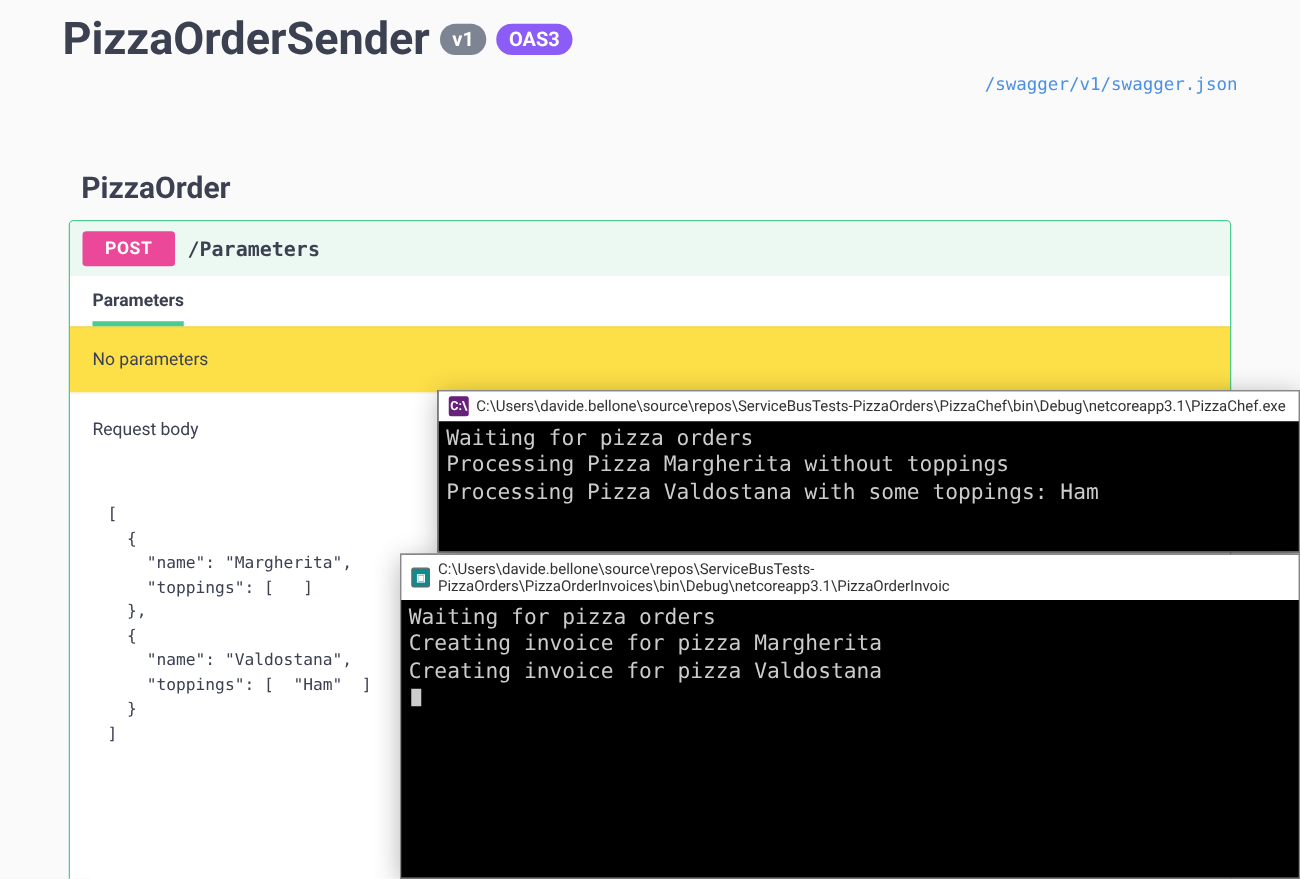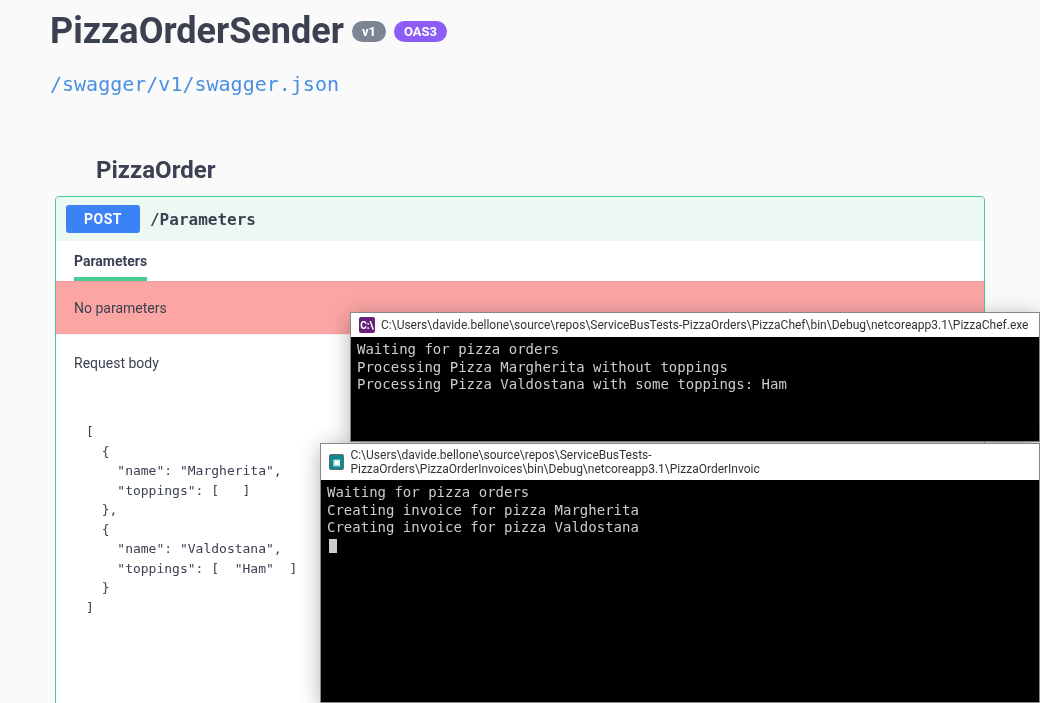--- a/index.html
+++ b/index.html
@@ -10,79 +10,80 @@
     body {
       font-family: -apple-system, BlinkMacSystemFont, "Segoe UI", Roboto, sans-serif;
       background: #fafafa;
       width: 1040px;
       height: 703px;
       overflow: hidden;
       position: relative;
     }
     .header {
       padding: 10px 50px 5px 50px;
+      text-align: right;
     }
     .title-row {
       display: flex;
       align-items: center;
       gap: 8px;
     }
     .title {
       font-size: 36px;
       font-weight: 700;
       color: #3b4151;
     }
     .badge {
       display: inline-flex;
       align-items: center;
       justify-content: center;
       border-radius: 20px;
-      font-size: 13px;
+      font-size: 16px;
       font-weight: 700;
       padding: 3px 10px;
       color: #fff;
     }
     .badge-v1 {
       background: #7d8492;
     }
     .badge-oas {
       background: #8b5cf6;
     }
     .swagger-link {
       color: #4990e2;
-      font-size: 20px;
+      font-size: 14px;
       font-family: monospace;
       text-decoration: none;
       display: inline-block;
-      margin-top: 20px;
+      margin-top: 8px;
     }
     .section-heading {
       font-size: 24px;
       font-weight: 700;
       color: #3b4151;
-      padding: 55px 65px 12px 96px;
+      padding: 55px 65px 12px 65px;
     }
     .opblock-wrap {
       margin: 0 55px;
     }
     .opblock {
       border: 1px solid #49cc90;
       border-radius: 4px;
       background: #e8f6f0;
       overflow: hidden;
     }
     .opblock-summary {
       display: flex;
       align-items: center;
       padding: 8px 10px;
       gap: 10px;
       background: #ecf8f2;
     }
     .method-label {
-      background: #3b82f6;
+      background: #ec4899;
       color: #fff;
       font-weight: 700;
       font-size: 14px;
       padding: 6px 18px;
       border-radius: 3px;
       letter-spacing: 0.5px;
     }
     .path-text {
       font-family: monospace;
       font-size: 16px;
@@ -101,21 +102,21 @@
       font-size: 14px;
       font-weight: 700;
       color: #3b4151;
       padding: 0 0 8px 0;
       border-bottom: 4px solid #49cc90;
     }
     .no-parameters {
       padding: 18px 18px;
       font-size: 14px;
       color: #3b4151;
-      background: #fca5a5;
+      background: #fde047;
       border-top: 1px solid rgba(0,0,0,0.05);
     }
     .request-body-section {
       padding: 18px 18px;
       background: #fff;
       border-top: 1px solid rgba(0,0,0,0.05);
     }
     .request-body-label {
       font-size: 14px;
       color: #3b4151;
@@ -163,21 +164,21 @@
     }
     .terminal-icon-teal {
       background: #0f8b8d;
       border: 1px solid #666;
       color: #fff;
       font-size: 8px;
     }
     .terminal-body {
       padding: 4px 6px;
       font-family: Consolas, monospace;
-      font-size: 14px;
+      font-size: 17px;
       color: #cccccc;
       white-space: pre;
       line-height: 1.25;
     }
     .terminal1 {
       top: 312px;
       left: 350px;
       width: 690px;
       height: 130px;
     }

